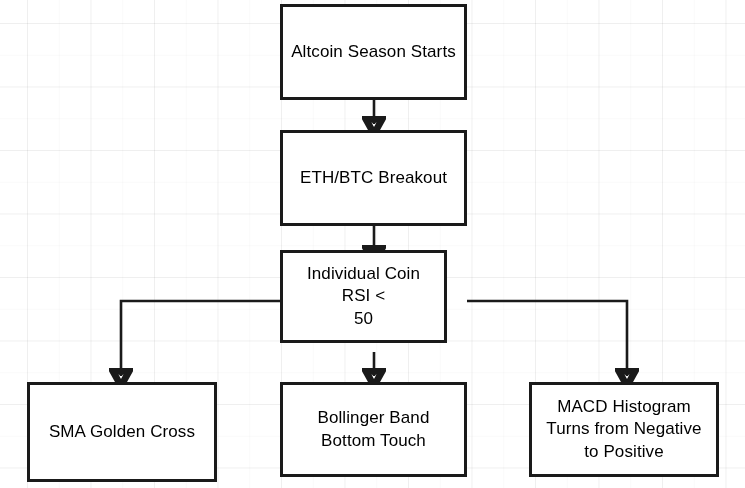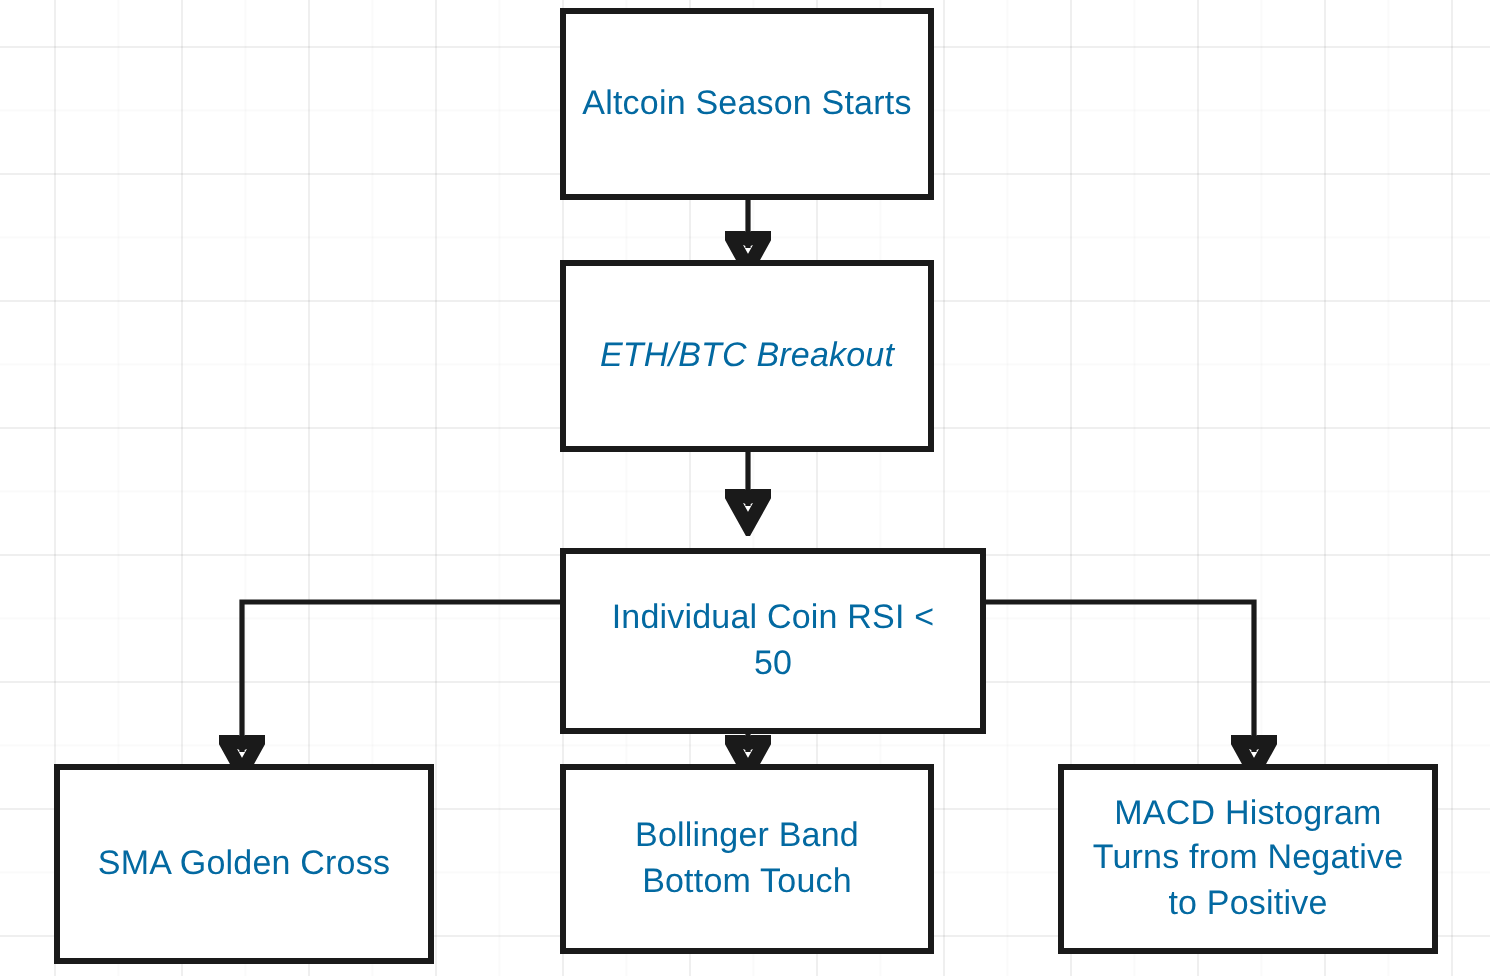--- a/index.html
+++ b/index.html
@@ -29,21 +29,21 @@
   }
   .node {
     position: absolute;
     box-sizing: border-box;
     background: #ffffff;
     border: 3px solid #1a1a1a;
     display: flex;
     align-items: center;
     justify-content: center;
     text-align: center;
-    color: #0369a1;
+    color: #000000;
     font-family: "Liberation Sans", sans-serif;
     font-size: 17px;
     line-height: 1.3;
     letter-spacing: 0.1px;
     padding: 0 8px;
     z-index: 2;
   }
   .node-label {
     display: block;
     white-space: pre-line;
@@ -83,25 +83,25 @@
 
     <line x1="374" y1="352" x2="374" y2="376" marker-end="url(#arrowhead)"></line>
 
     <path d="M 467 301 L 627 301 L 627 376" marker-end="url(#arrowhead)"></path>
   </svg>
 
   <div class="node" id="n0" style="left: 280px; top: 4px; width: 187px; height: 96px;">
     <span class="node-label">Altcoin Season Starts</span>
   </div>
 
-  <div class="node" id="n1" style="left: 280px; top: 130px; width: 187px; height: 96px; font-style: italic;">
+  <div class="node" id="n1" style="left: 280px; top: 130px; width: 187px; height: 96px;">
     <span class="node-label">ETH/BTC Breakout</span>
   </div>
 
-  <div class="node" id="n2" style="left: 280px; top: 274px; width: 213px; height: 93px;">
+  <div class="node" id="n2" style="left: 280px; top: 250px; width: 167px; height: 93px; justify-content: flex-end;">
     <span class="node-label">Individual Coin RSI &lt;
 50</span>
   </div>
 
   <div class="node" id="n3" style="left: 27px; top: 382px; width: 190px; height: 100px;">
     <span class="node-label">SMA Golden Cross</span>
   </div>
 
   <div class="node" id="n5" style="left: 529px; top: 382px; width: 190px; height: 95px;">
     <span class="node-label">MACD Histogram

